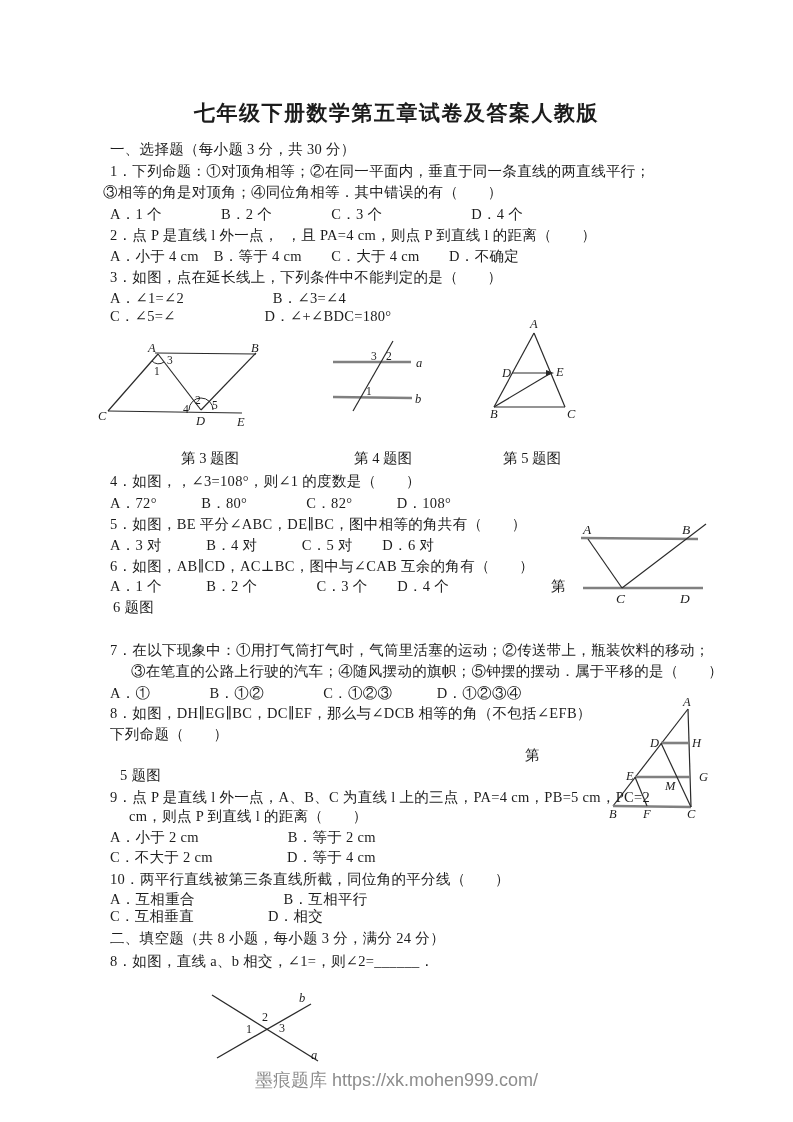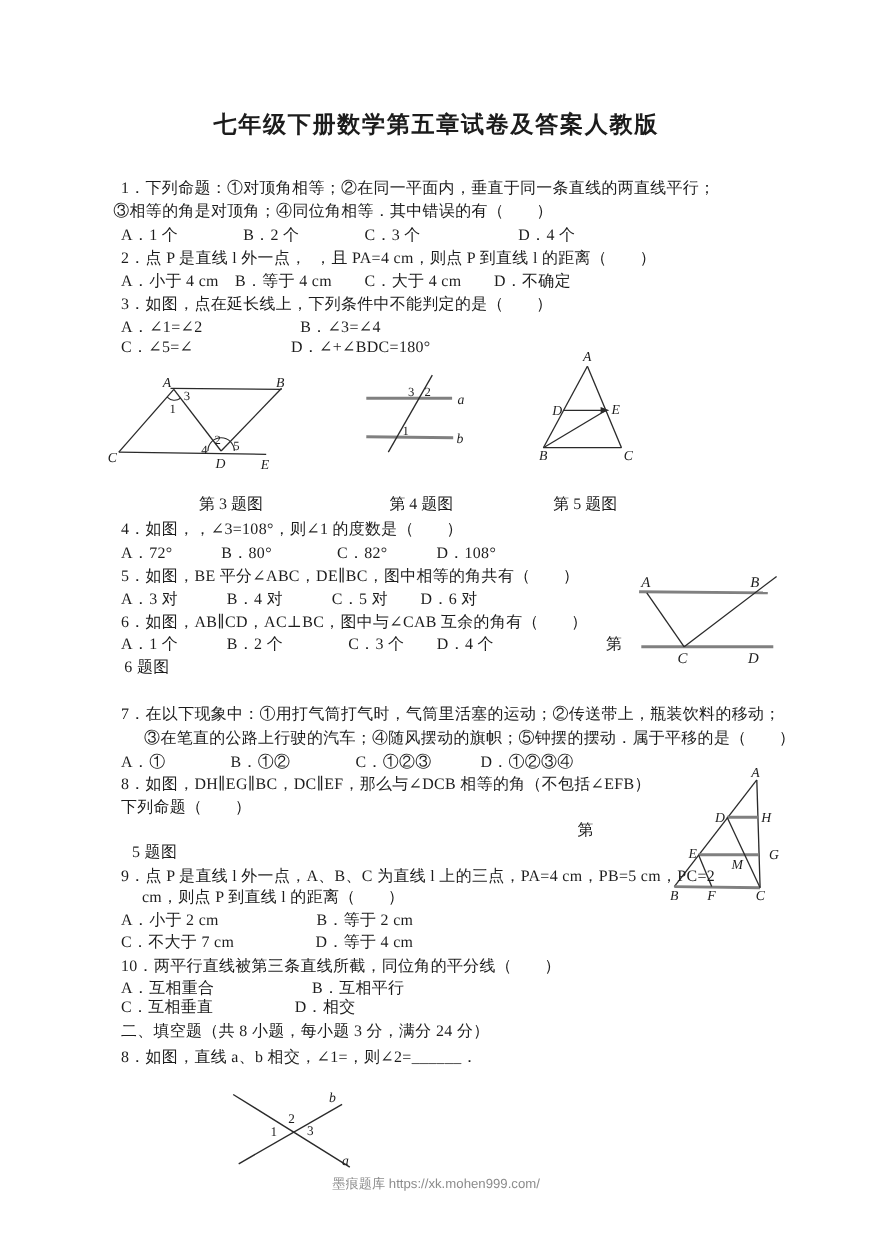--- a/index.html
+++ b/index.html
@@ -19,30 +19,31 @@
   .cap-start{position:absolute;top:0;}
   .fig{position:absolute;}
   .fig text{font-family:"Liberation Serif","DejaVu Serif",serif;}
   .lbl{font-style:italic;font-size:12.5px;fill:#1c1c1c;}
   .num{font-size:11.5px;fill:#1c1c1c;}
   .thin{stroke:#2a2a2a;stroke-width:1.2;fill:none;}
   .thick{stroke:#808080;stroke-width:2.6;fill:none;}
   .footer{
     position:absolute;top:1068px;left:0;width:100%;text-align:center;
     font-family:"Liberation Sans","DejaVu Sans",sans-serif;
-    font-size:12px;color:#8c8c8c;white-space:pre;
+    font-size:18px;color:#8c8c8c;white-space:pre;
   }
 </style>
 </head>
 <body>
 
 <div class="page">
 
   <div class="title">七年级下册数学第五章试卷及答案人教版</div>
 
+  <div class="ln" style="top:140px">一、选择题（每小题 3 分，共 30 分）</div>
 
   <div class="ln" style="top:162px">1．下列命题：①对顶角相等；②在同一平面内，垂直于同一条直线的两直线平行；</div>
   <div class="ln" style="top:183px;left:103px">③相等的角是对顶角；④同位角相等．其中错误的有（　　）</div>
   <div class="ln" style="top:205px">A．1 个　　　　B．2 个　　　　C．3 个　　　　　　D．4 个</div>
 
   <div class="ln" style="top:226px">2．点 P 是直线 l 外一点，  ，且 PA=4 cm，则点 P 到直线 l 的距离（　　）</div>
   <div class="ln" style="top:247px">A．小于 4 cm　B．等于 4 cm　　C．大于 4 cm　　D．不确定</div>
 
   <div class="ln" style="top:268px">3．如图，点在延长线上，下列条件中不能判定的是（　　）</div>
   <div class="ln" style="top:289px">A．∠1=∠2　　　　　　B．∠3=∠4</div>
@@ -152,21 +153,21 @@
     <text class="lbl" x="94" y="89">G</text>
     <text class="lbl" x="60" y="98">M</text>
     <text class="lbl" x="4" y="126">B</text>
     <text class="lbl" x="38" y="126">F</text>
     <text class="lbl" x="82" y="126">C</text>
   </svg>
 
   <div class="ln" style="top:788px">9．点 P 是直线 l 外一点，A、B、C 为直线 l 上的三点，PA=4 cm，PB=5 cm，PC=2</div>
   <div class="ln" style="top:807px;left:129px">cm，则点 P 到直线 l 的距离（　　）</div>
   <div class="ln" style="top:828px">A．小于 2 cm　　　　　　B．等于 2 cm</div>
-  <div class="ln" style="top:848px">C．不大于 7 cm　　　　　D．等于 4 cm</div>
+  <div class="ln" style="top:848px">C．不大于 2 cm　　　　　D．等于 4 cm</div>
 
   <div class="ln" style="top:870px">10．两平行直线被第三条直线所截，同位角的平分线（　　）</div>
   <div class="ln" style="top:890px">A．互相重合　　　　　　B．互相平行</div>
   <div class="ln" style="top:907px">C．互相垂直　　　　　D．相交</div>
 
   <div class="ln" style="top:929px">二、填空题（共 8 小题，每小题 3 分，满分 24 分）</div>
 
   <div class="ln" style="top:952px">8．如图，直线 a、b 相交，∠1=，则∠2=______．</div>
 
   <svg class="fig" style="left:205px;top:985px" width="125" height="85" viewBox="0 0 125 85">

